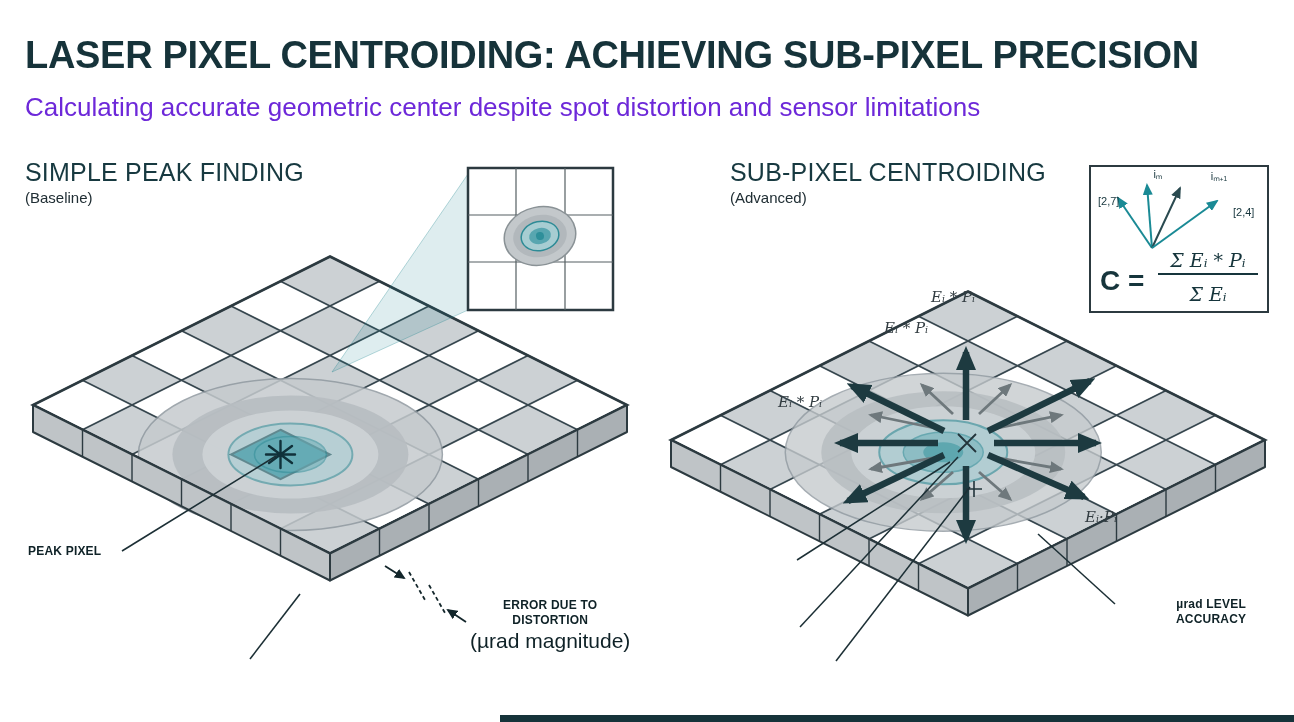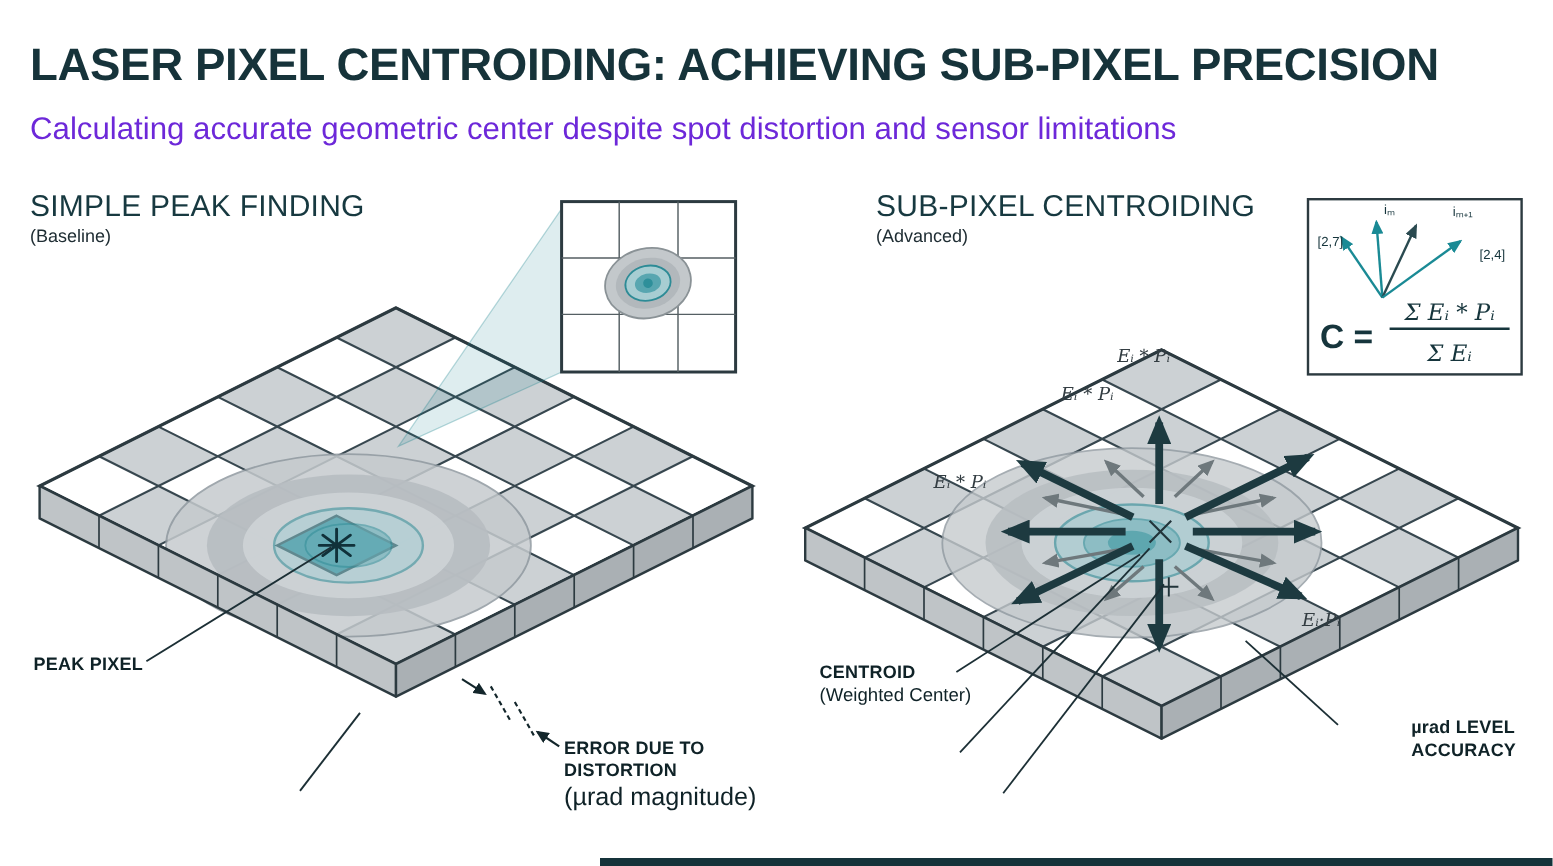--- a/index.html
+++ b/index.html
@@ -13,21 +13,21 @@
     color:#16333a; letter-spacing:-0.3px; white-space:nowrap;
   }
   .subtitle {
     position:absolute; left:25px; top:92px; font-size:26px; font-weight:400;
     color:#6d28d9; white-space:nowrap;
   }
   .panel-head { position:absolute; }
   .panel-head .h { font-size:25px; font-weight:400; color:#173940; letter-spacing:0.2px; }
   .panel-head .s { font-size:15px; font-weight:400; color:#202e34; margin-top:2px; }
   .callout { position:absolute; color:#0f2227; line-height:1.27; white-space:nowrap; }
-  .cb { font-weight:800; font-size:15px; letter-spacing:0.2px; }
+  .cb { font-weight:800; font-size:12px; letter-spacing:0.2px;text-align:center; }
   .cr { font-weight:400; font-size:15.5px; }
   .footer-bar { position:absolute; left:500px; right:0; bottom:0; height:7px; background:#15333a; }
   text { font-family:"Liberation Sans", sans-serif; }
   .math { font-family:"DejaVu Serif", serif; font-style:italic; }
 </style>
 </head>
 <body>
 
 <div class="stage">
 
@@ -196,30 +196,26 @@
     <div class="h">SUB-PIXEL CENTROIDING</div>
     <div class="s">(Advanced)</div>
   </div>
 
   <div class="callout" style="left:28px; top:544px;">
     <div class="cb">PEAK PIXEL</div>
   </div>
 
 
 
-  <div class="callout" style="left:470px; top:598px;margin-top:16px;">
+  <div class="callout" style="left:470px; top:598px;">
     <div class="cb">ERROR DUE TO</div>
     <div class="cb">DISTORTION</div>
     <div class="cr" style="font-size:21px;">(µrad magnitude)</div>
   </div>
 
-  <div class="callout" style="left:683px; top:551px;">
-    <div class="cb">CENTROID</div>
-    <div class="cr">(Weighted Center)</div>
-  </div>
 
 
   <div class="callout" style="left:1176px; top:597px;">
     <div class="cb">µrad LEVEL</div>
     <div class="cb">ACCURACY</div>
   </div>
 
   <div class="footer-bar"></div>
 </div>
 

